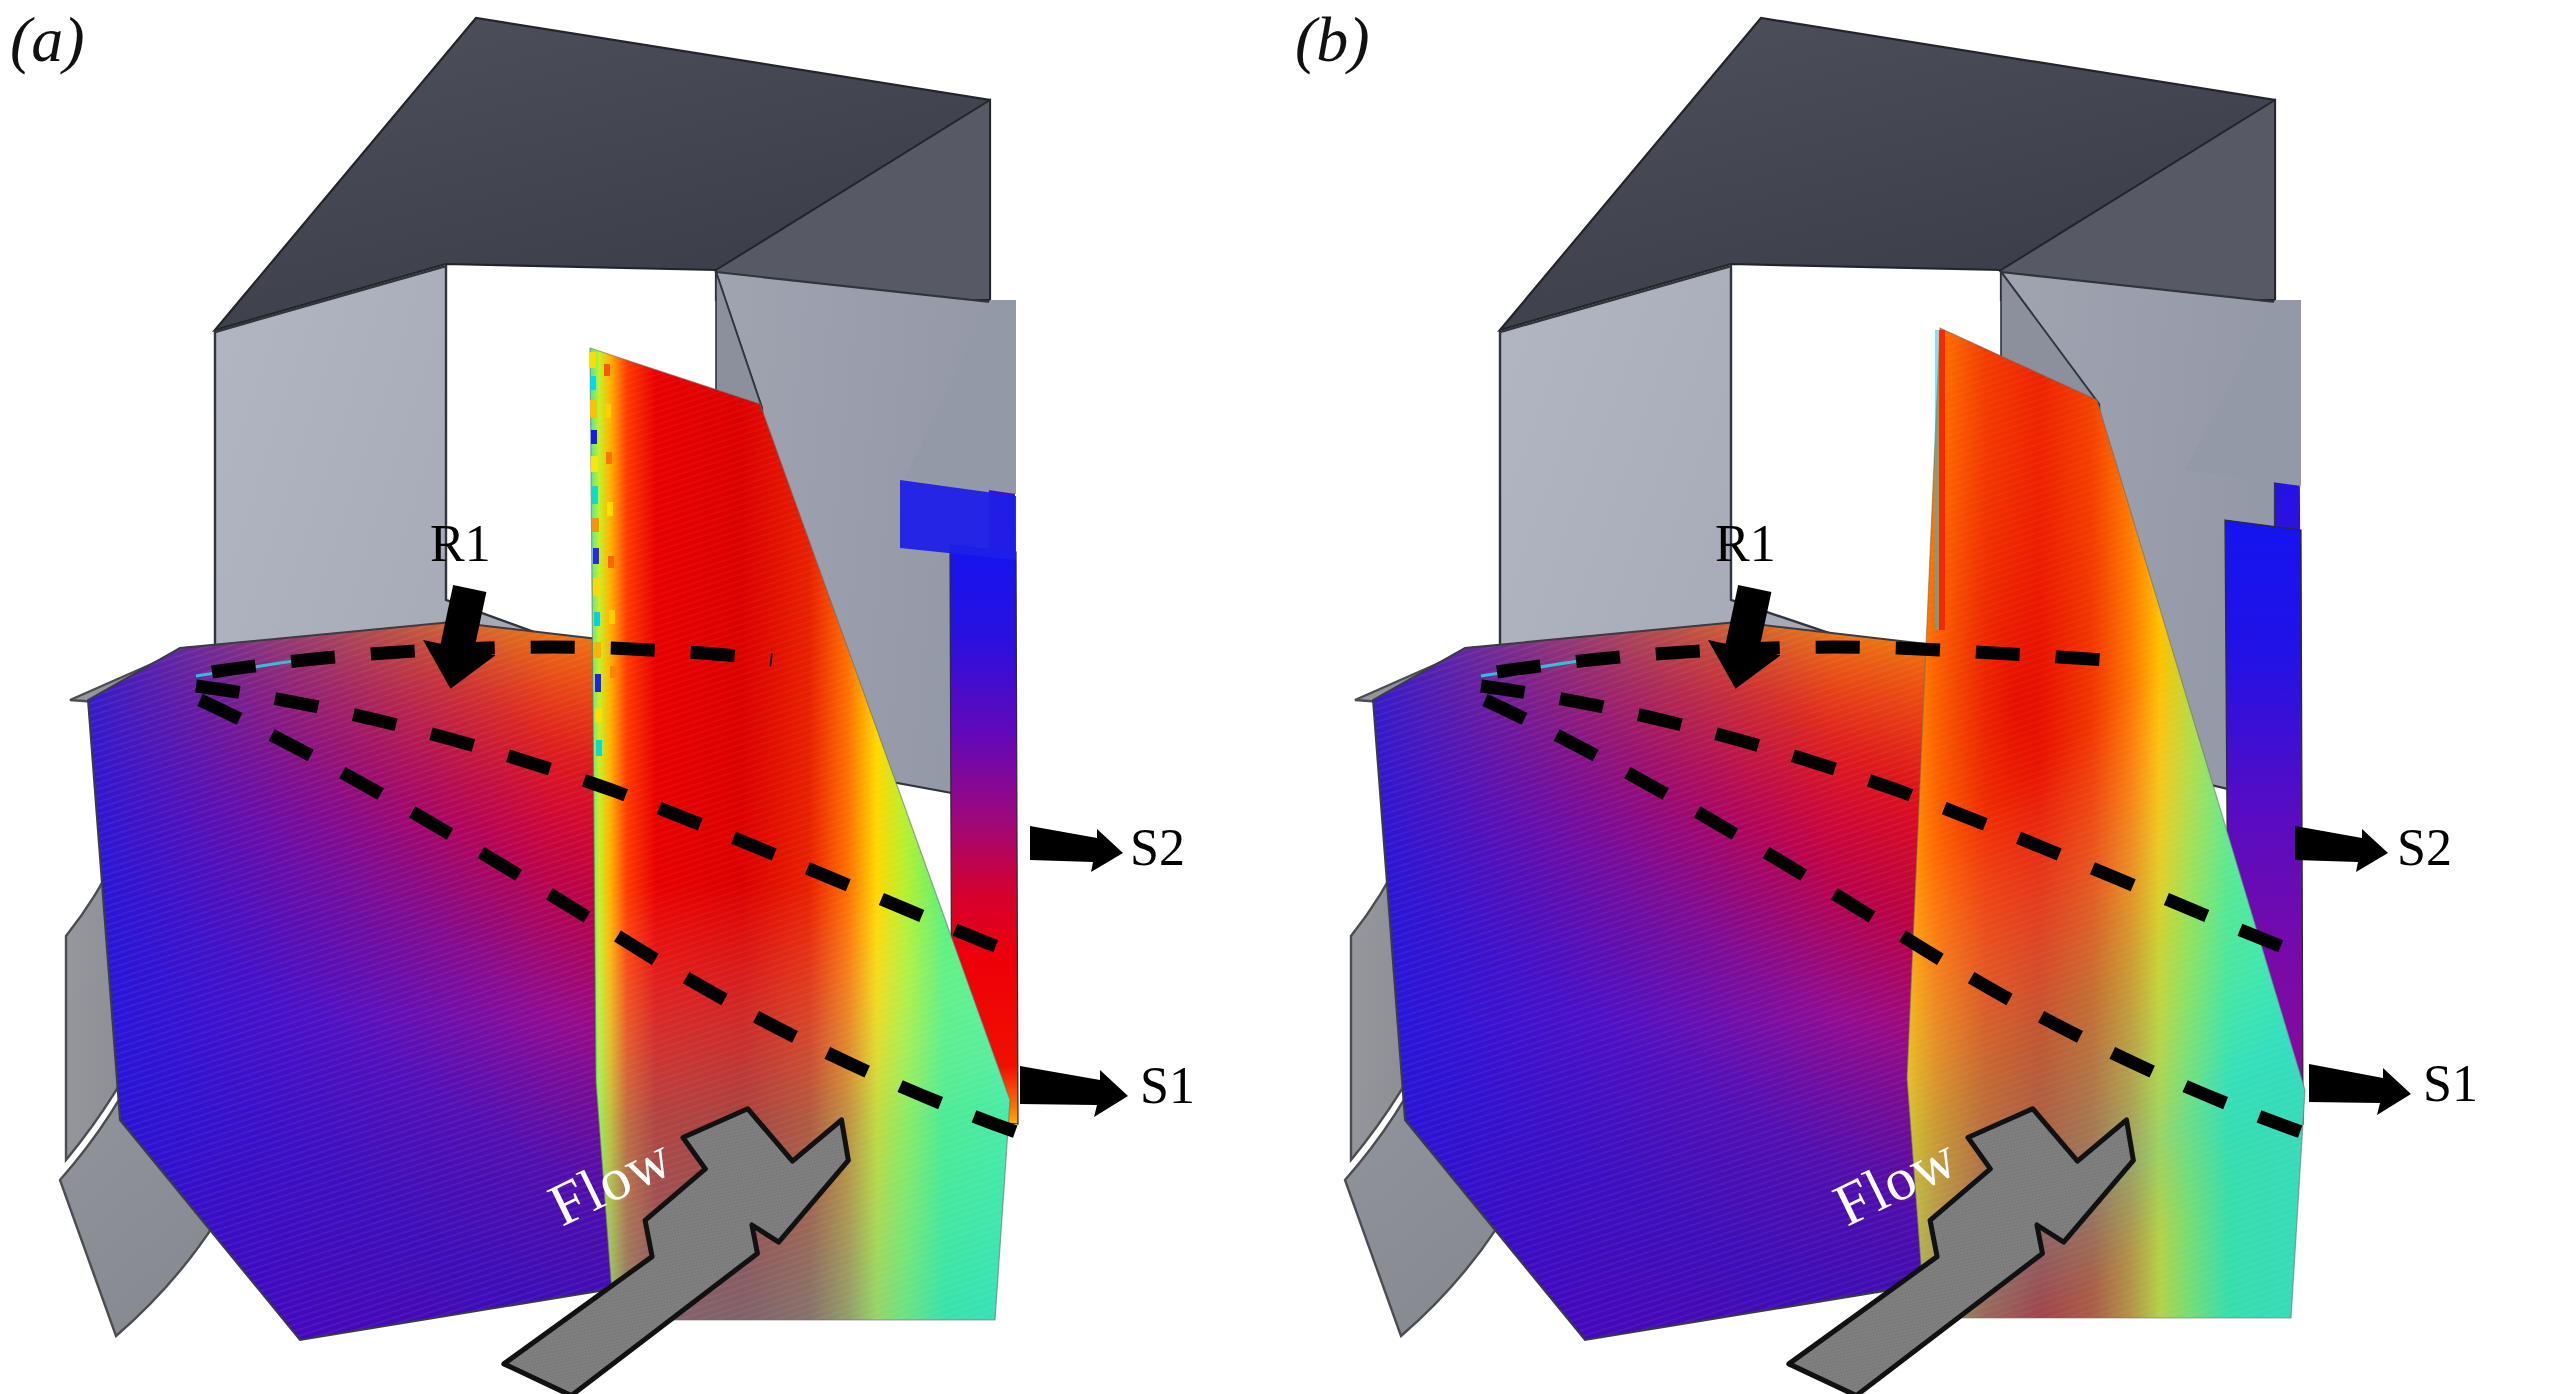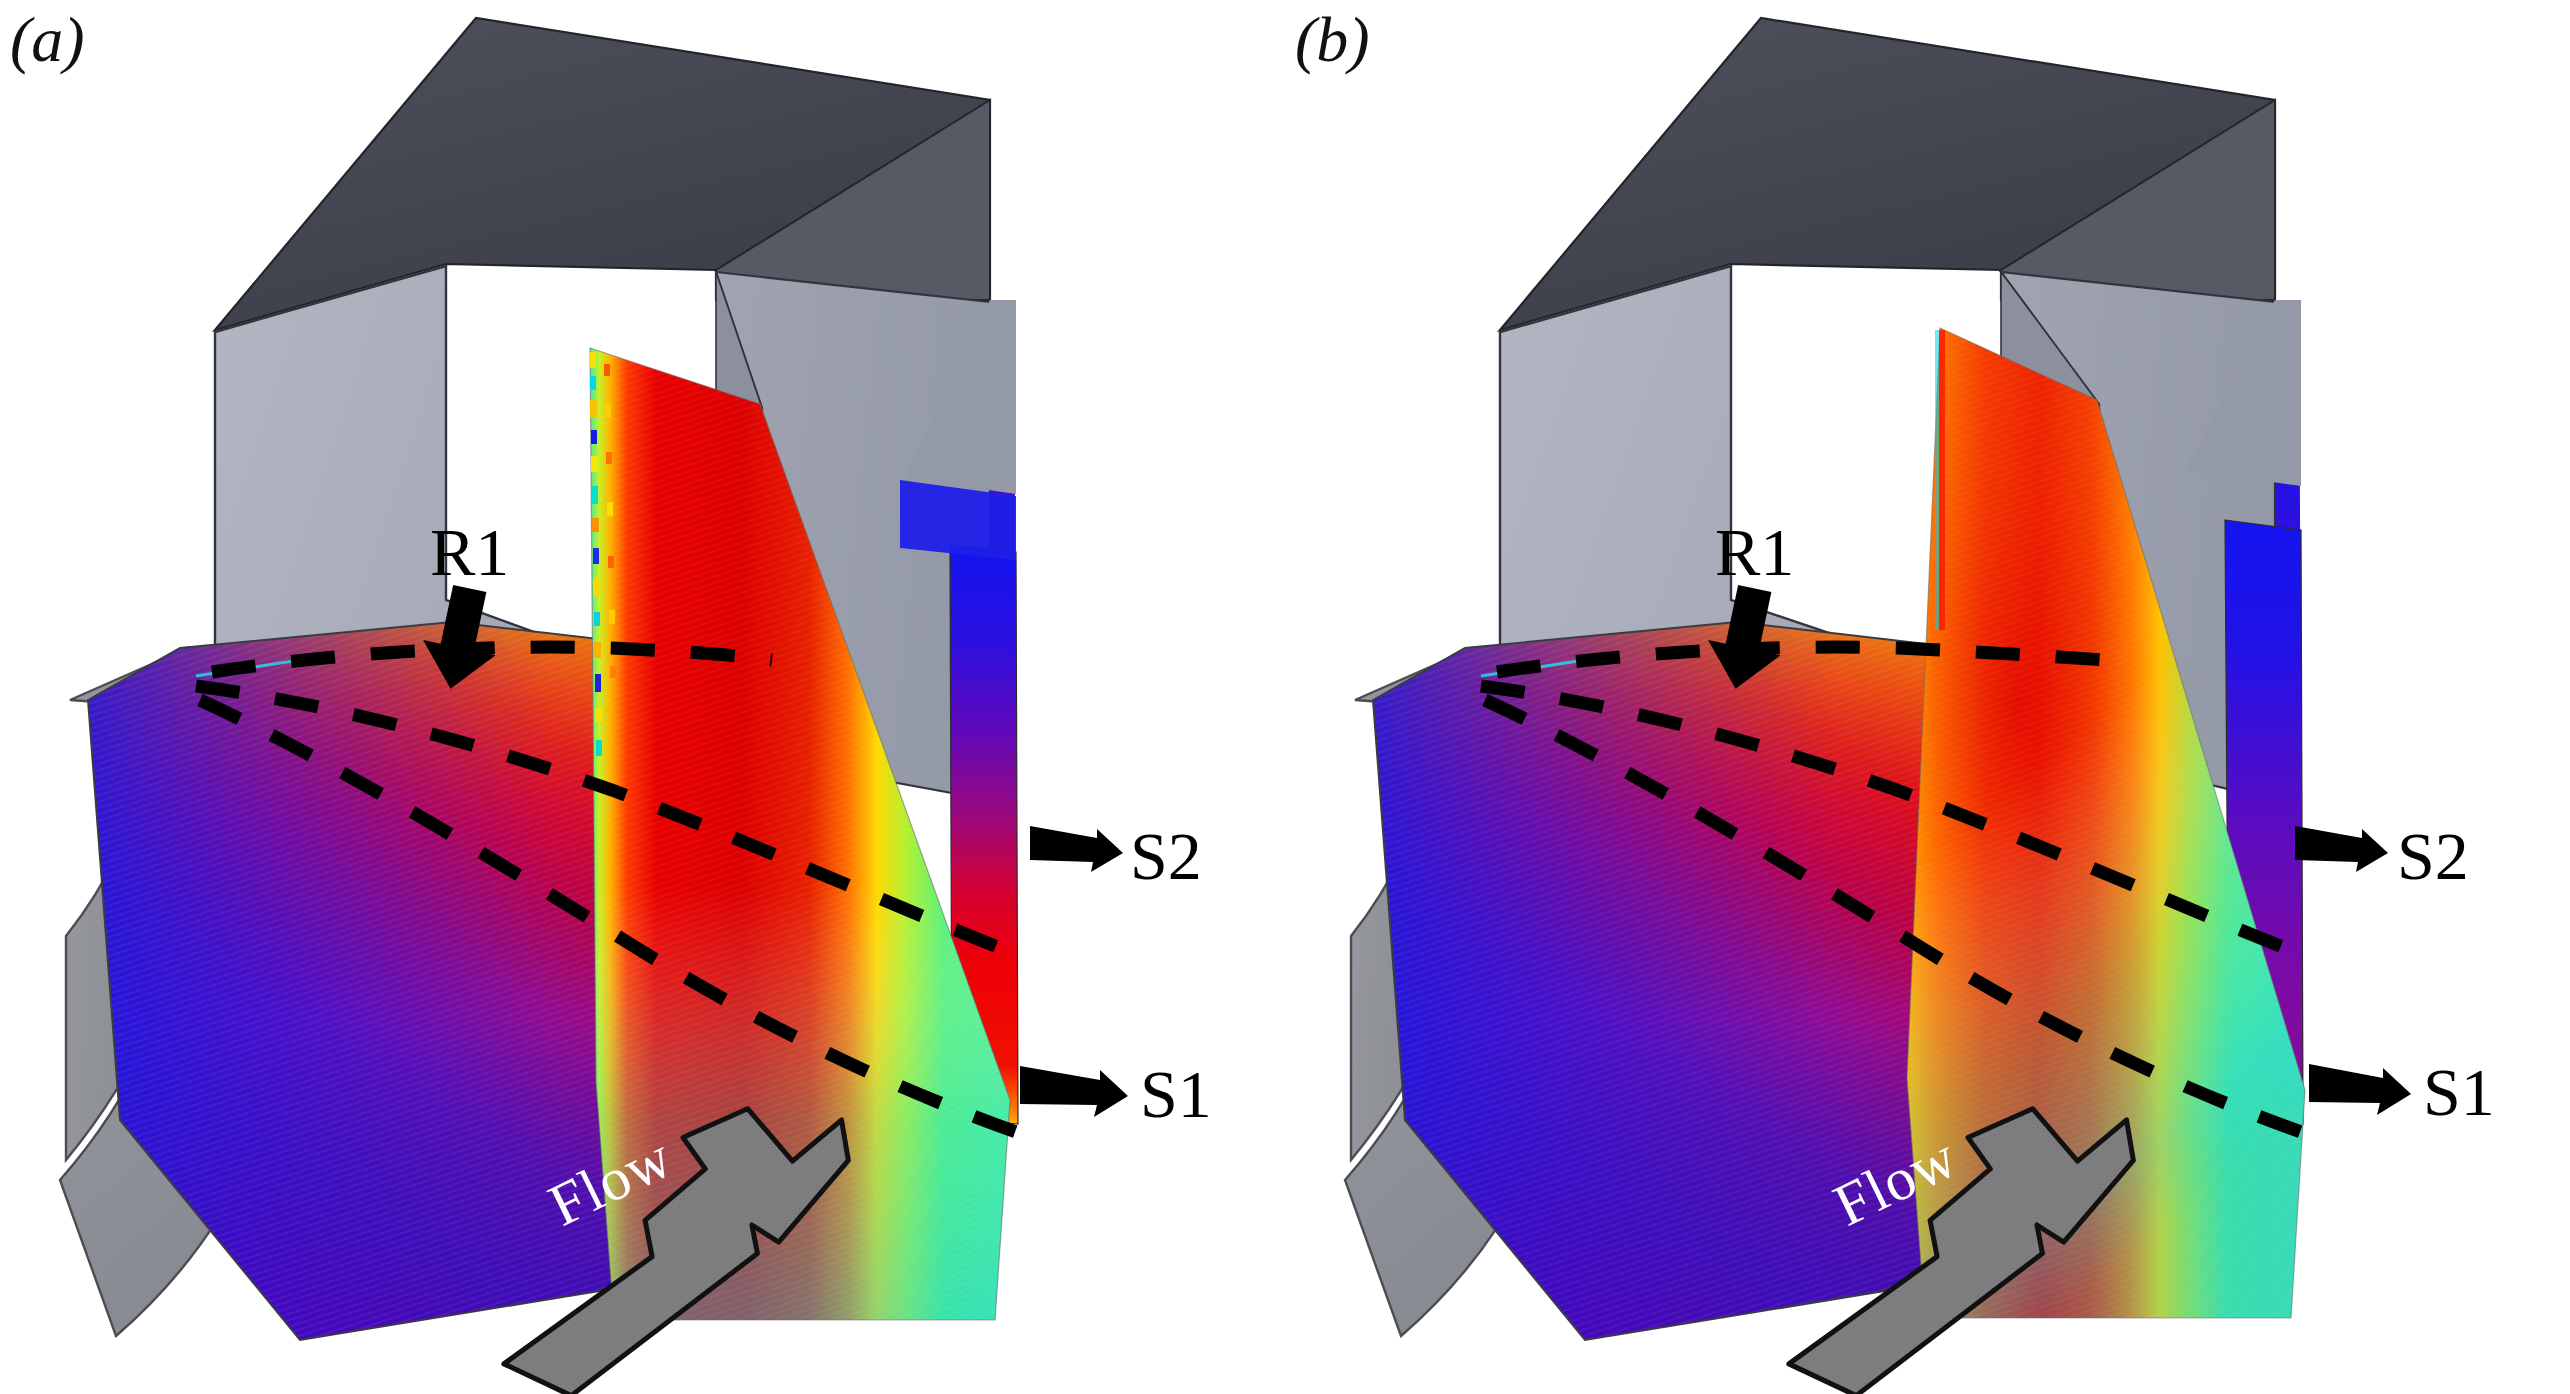--- a/index.html
+++ b/index.html
@@ -8,21 +8,21 @@
   .panel{position:absolute;top:0;width:1285px;height:1394px;}
   .panel-a{left:0;}
   .panel-b{left:1285px;}
   .panel-label{
     position:absolute;font-family:"Liberation Serif",serif;font-style:italic;
     font-size:64px;color:#111;line-height:1;user-select:none;
   }
   .svgwrap{position:absolute;inset:0;}
   svg{display:block;width:100%;height:100%;}
   .ann-text{
-    position:absolute;font-family:"Liberation Serif",serif;font-size:68px;
+    position:absolute;font-family:"Liberation Serif",serif;font-size:52px;
     color:#000;line-height:1;white-space:nowrap;user-select:none;
   }
   .flow-text{
     position:absolute;font-family:"Liberation Serif",serif;font-size:60px;
     color:#ffffff;line-height:1;white-space:nowrap;user-select:none;
     letter-spacing:1px;
   }
 </style>
 </head>
 <body>

